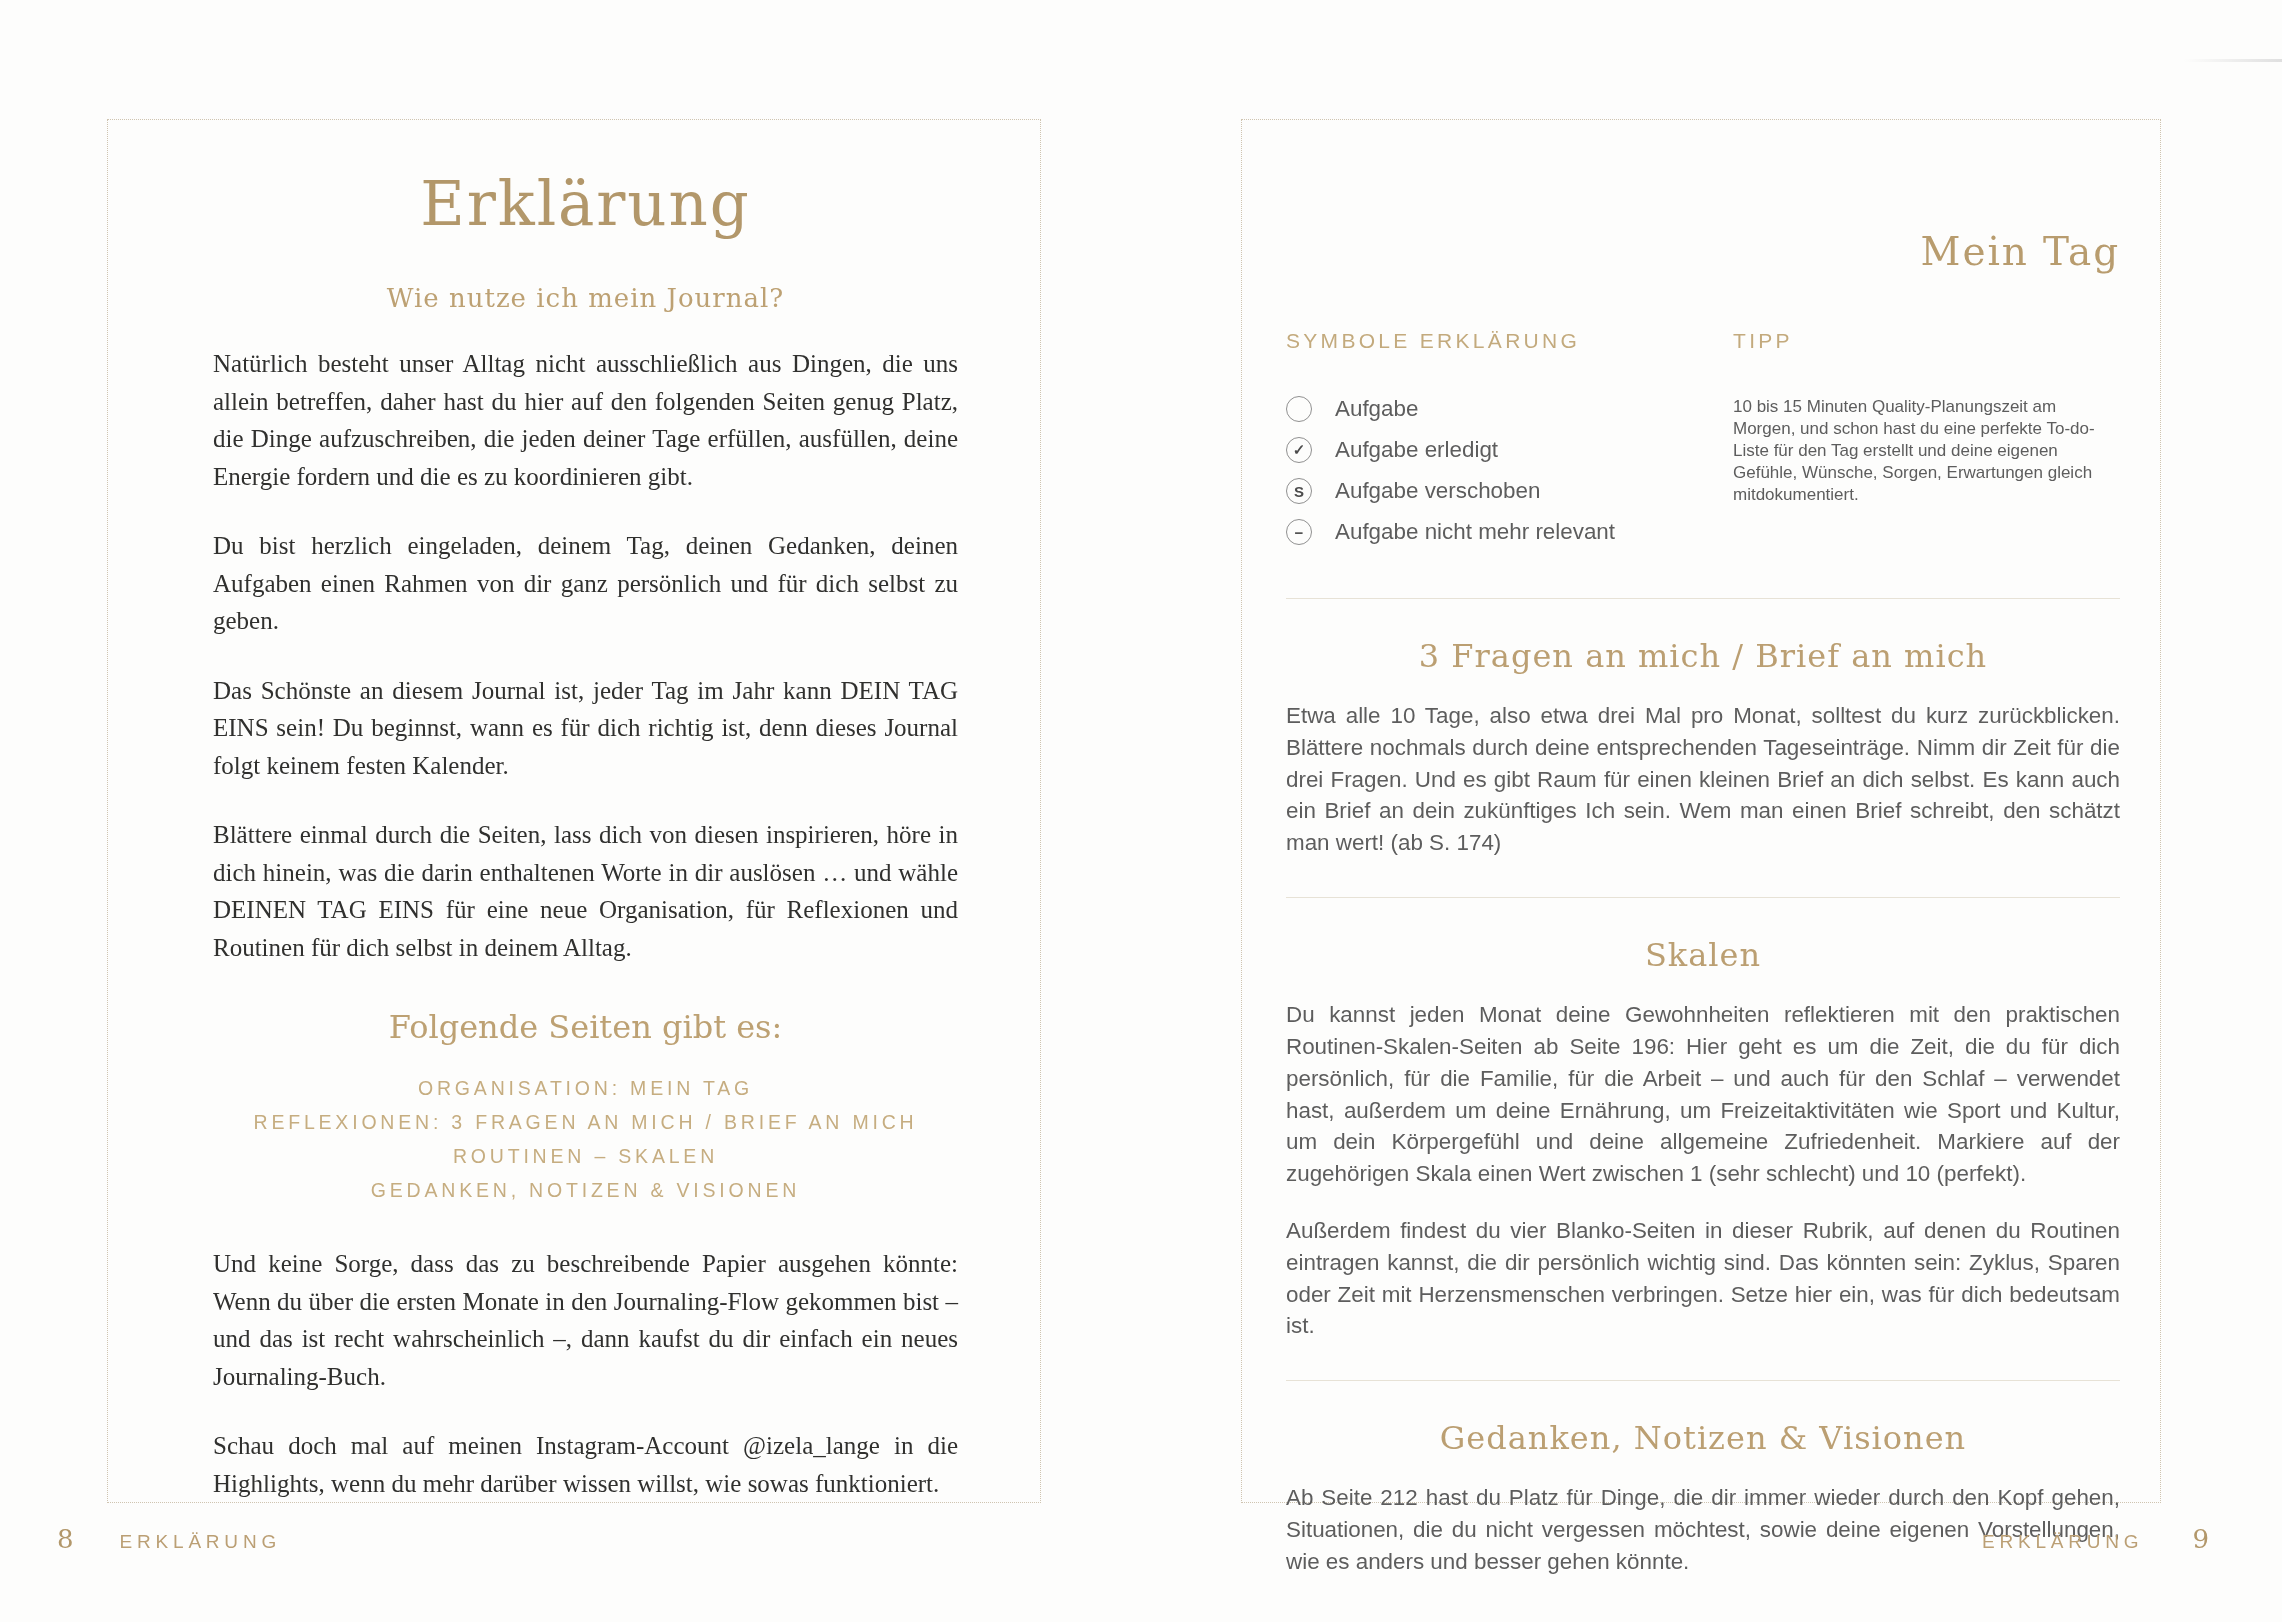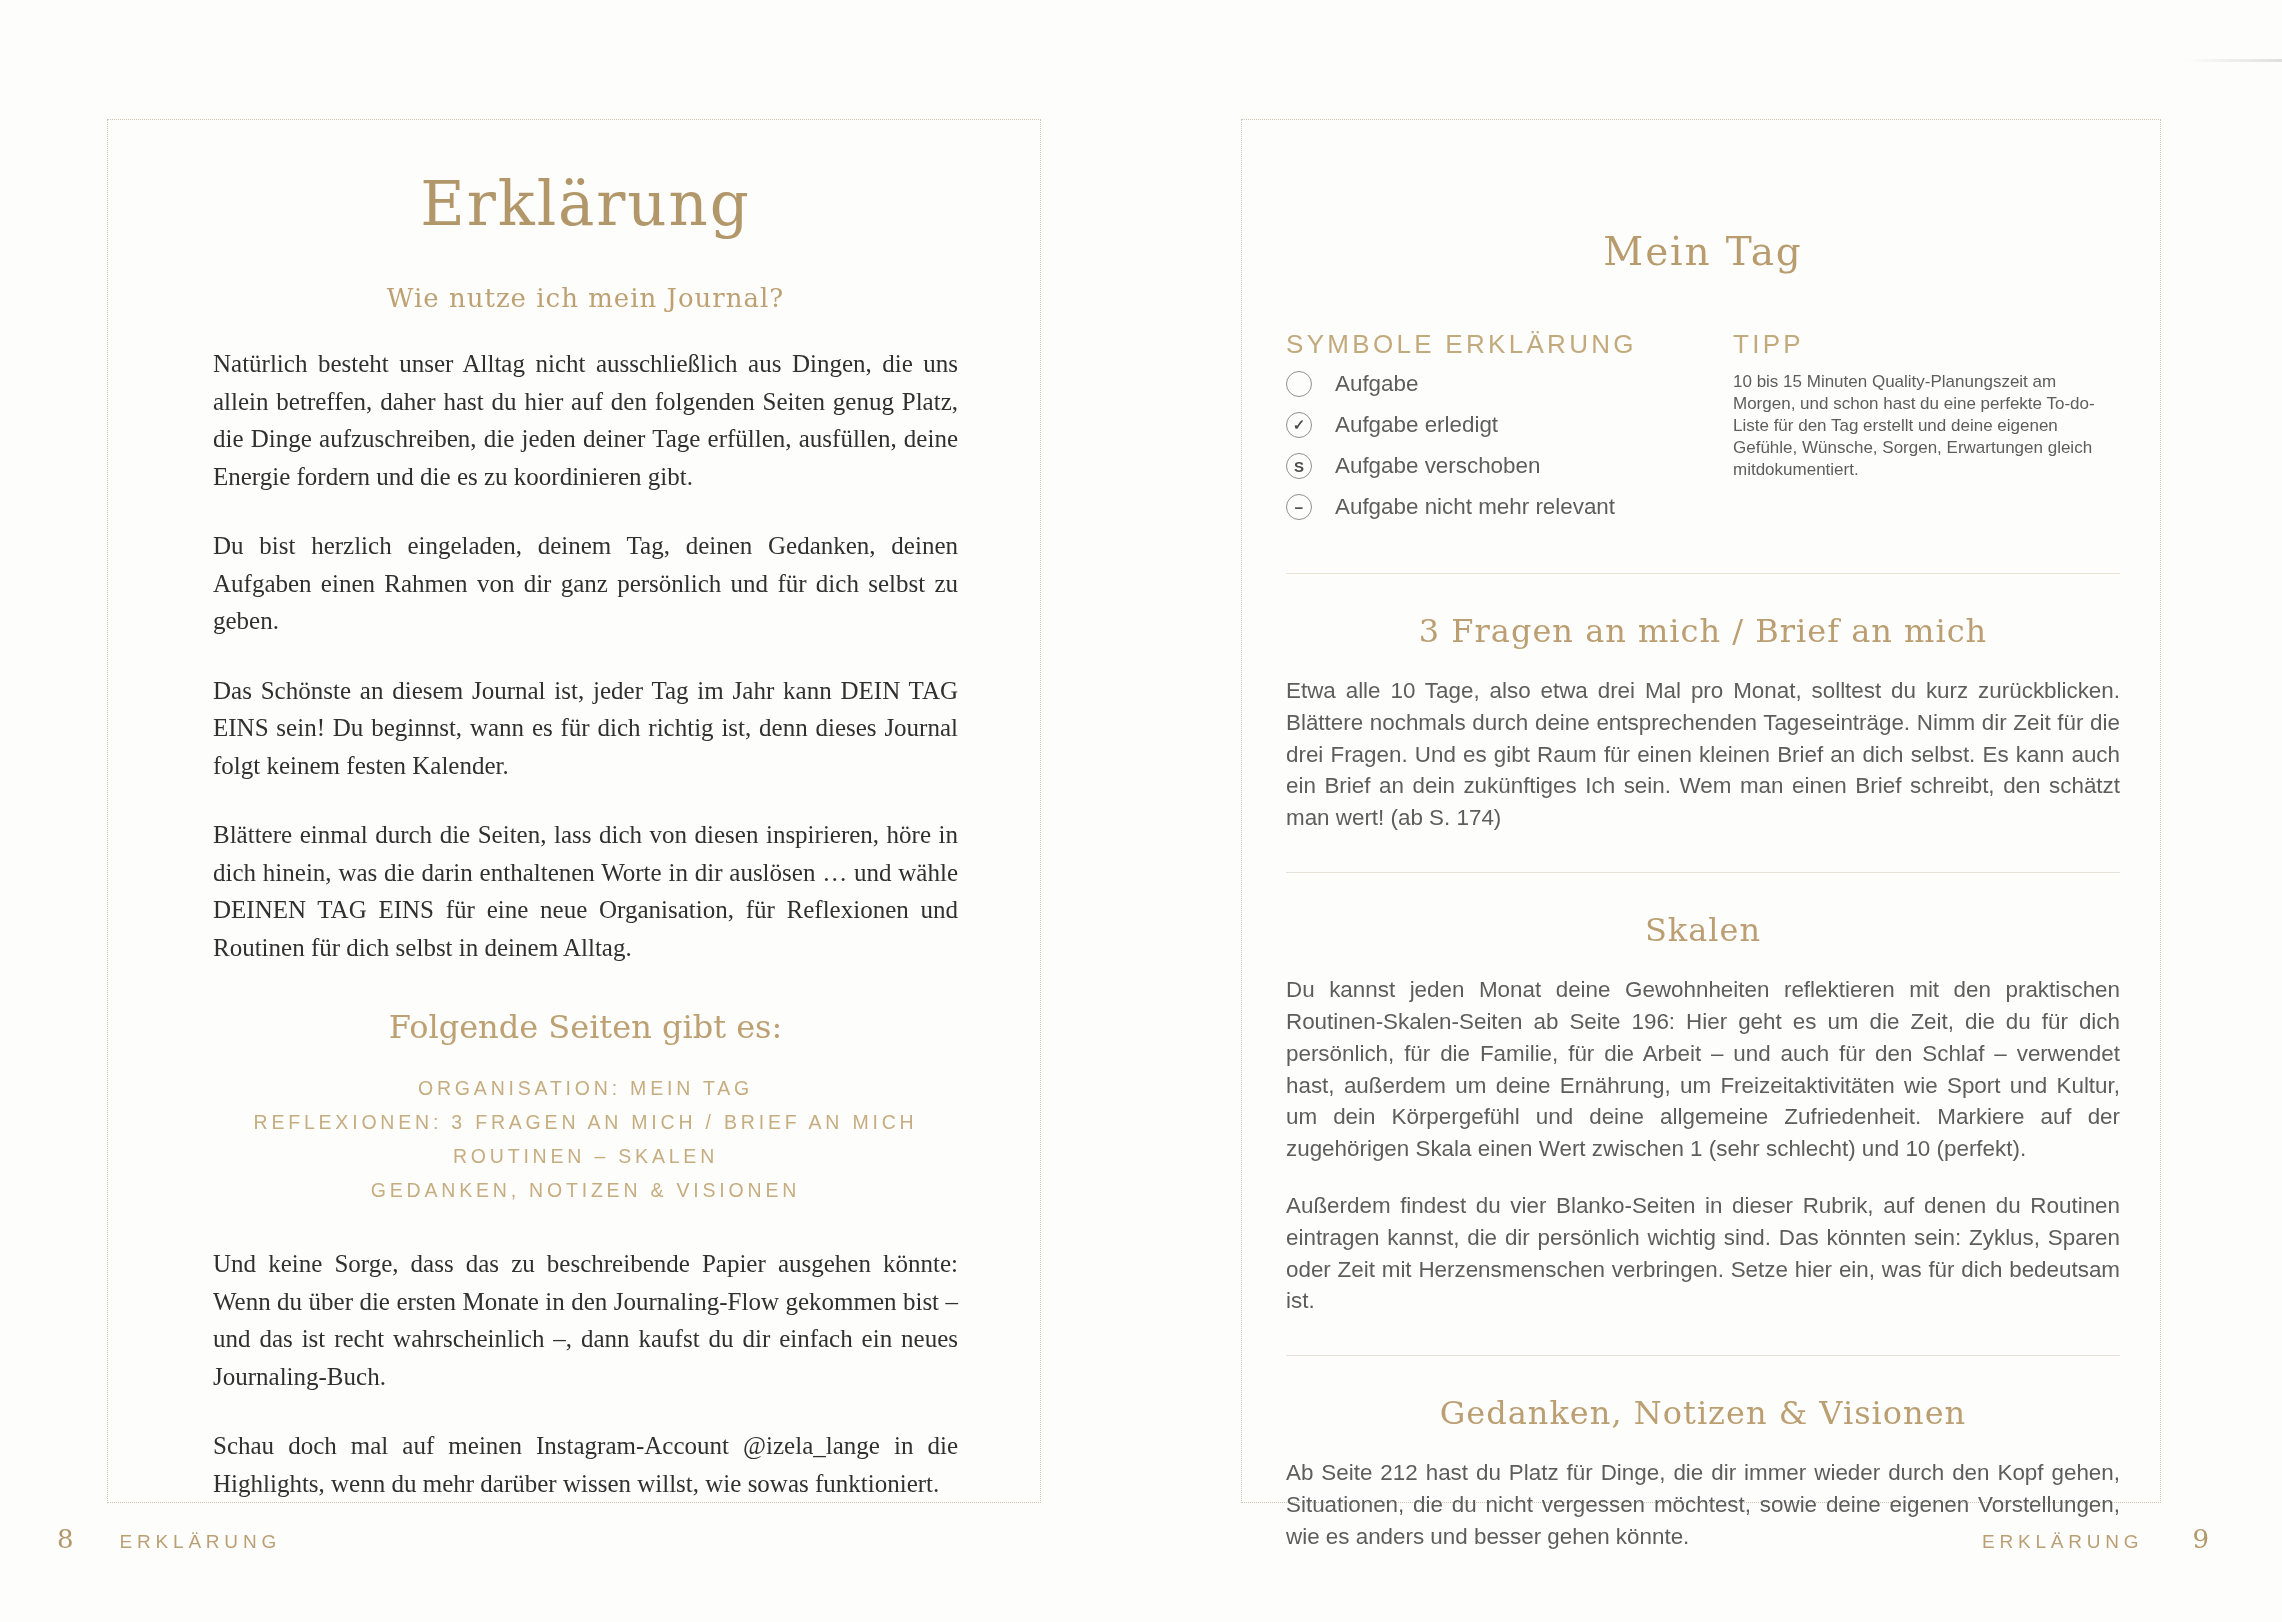--- a/index.html
+++ b/index.html
@@ -78,33 +78,33 @@
     font-family: "Liberation Sans", sans-serif;
     color: #5d5d5d;
   }
   .right-title {
     margin: 57px 0 0 0;
     font-family: "DejaVu Serif", "Liberation Serif", serif;
     font-weight: 400;
     font-size: 39px;
     letter-spacing: 1.9px;
     color: #b89c6e;
-    text-align: center;
+    text-align: right;
   }
   .two-cols {
     display: grid;
     grid-template-columns: 428px 1fr;
     column-gap: 19px;
     margin-top: 55px;
   }
   .col-header {
-    font-size: 26px;
+    font-size: 21px;
     letter-spacing: 3.3px;
     color: #c3aa7d;
-    margin-bottom: 11px;
+    margin-bottom: 43px;
   }
   .symbol-row {
     display: flex;
     align-items: center;
     margin-bottom: 15px;
     text-align: right;
   }
   .symbol-circle {
     width: 26px;
     height: 26px;

